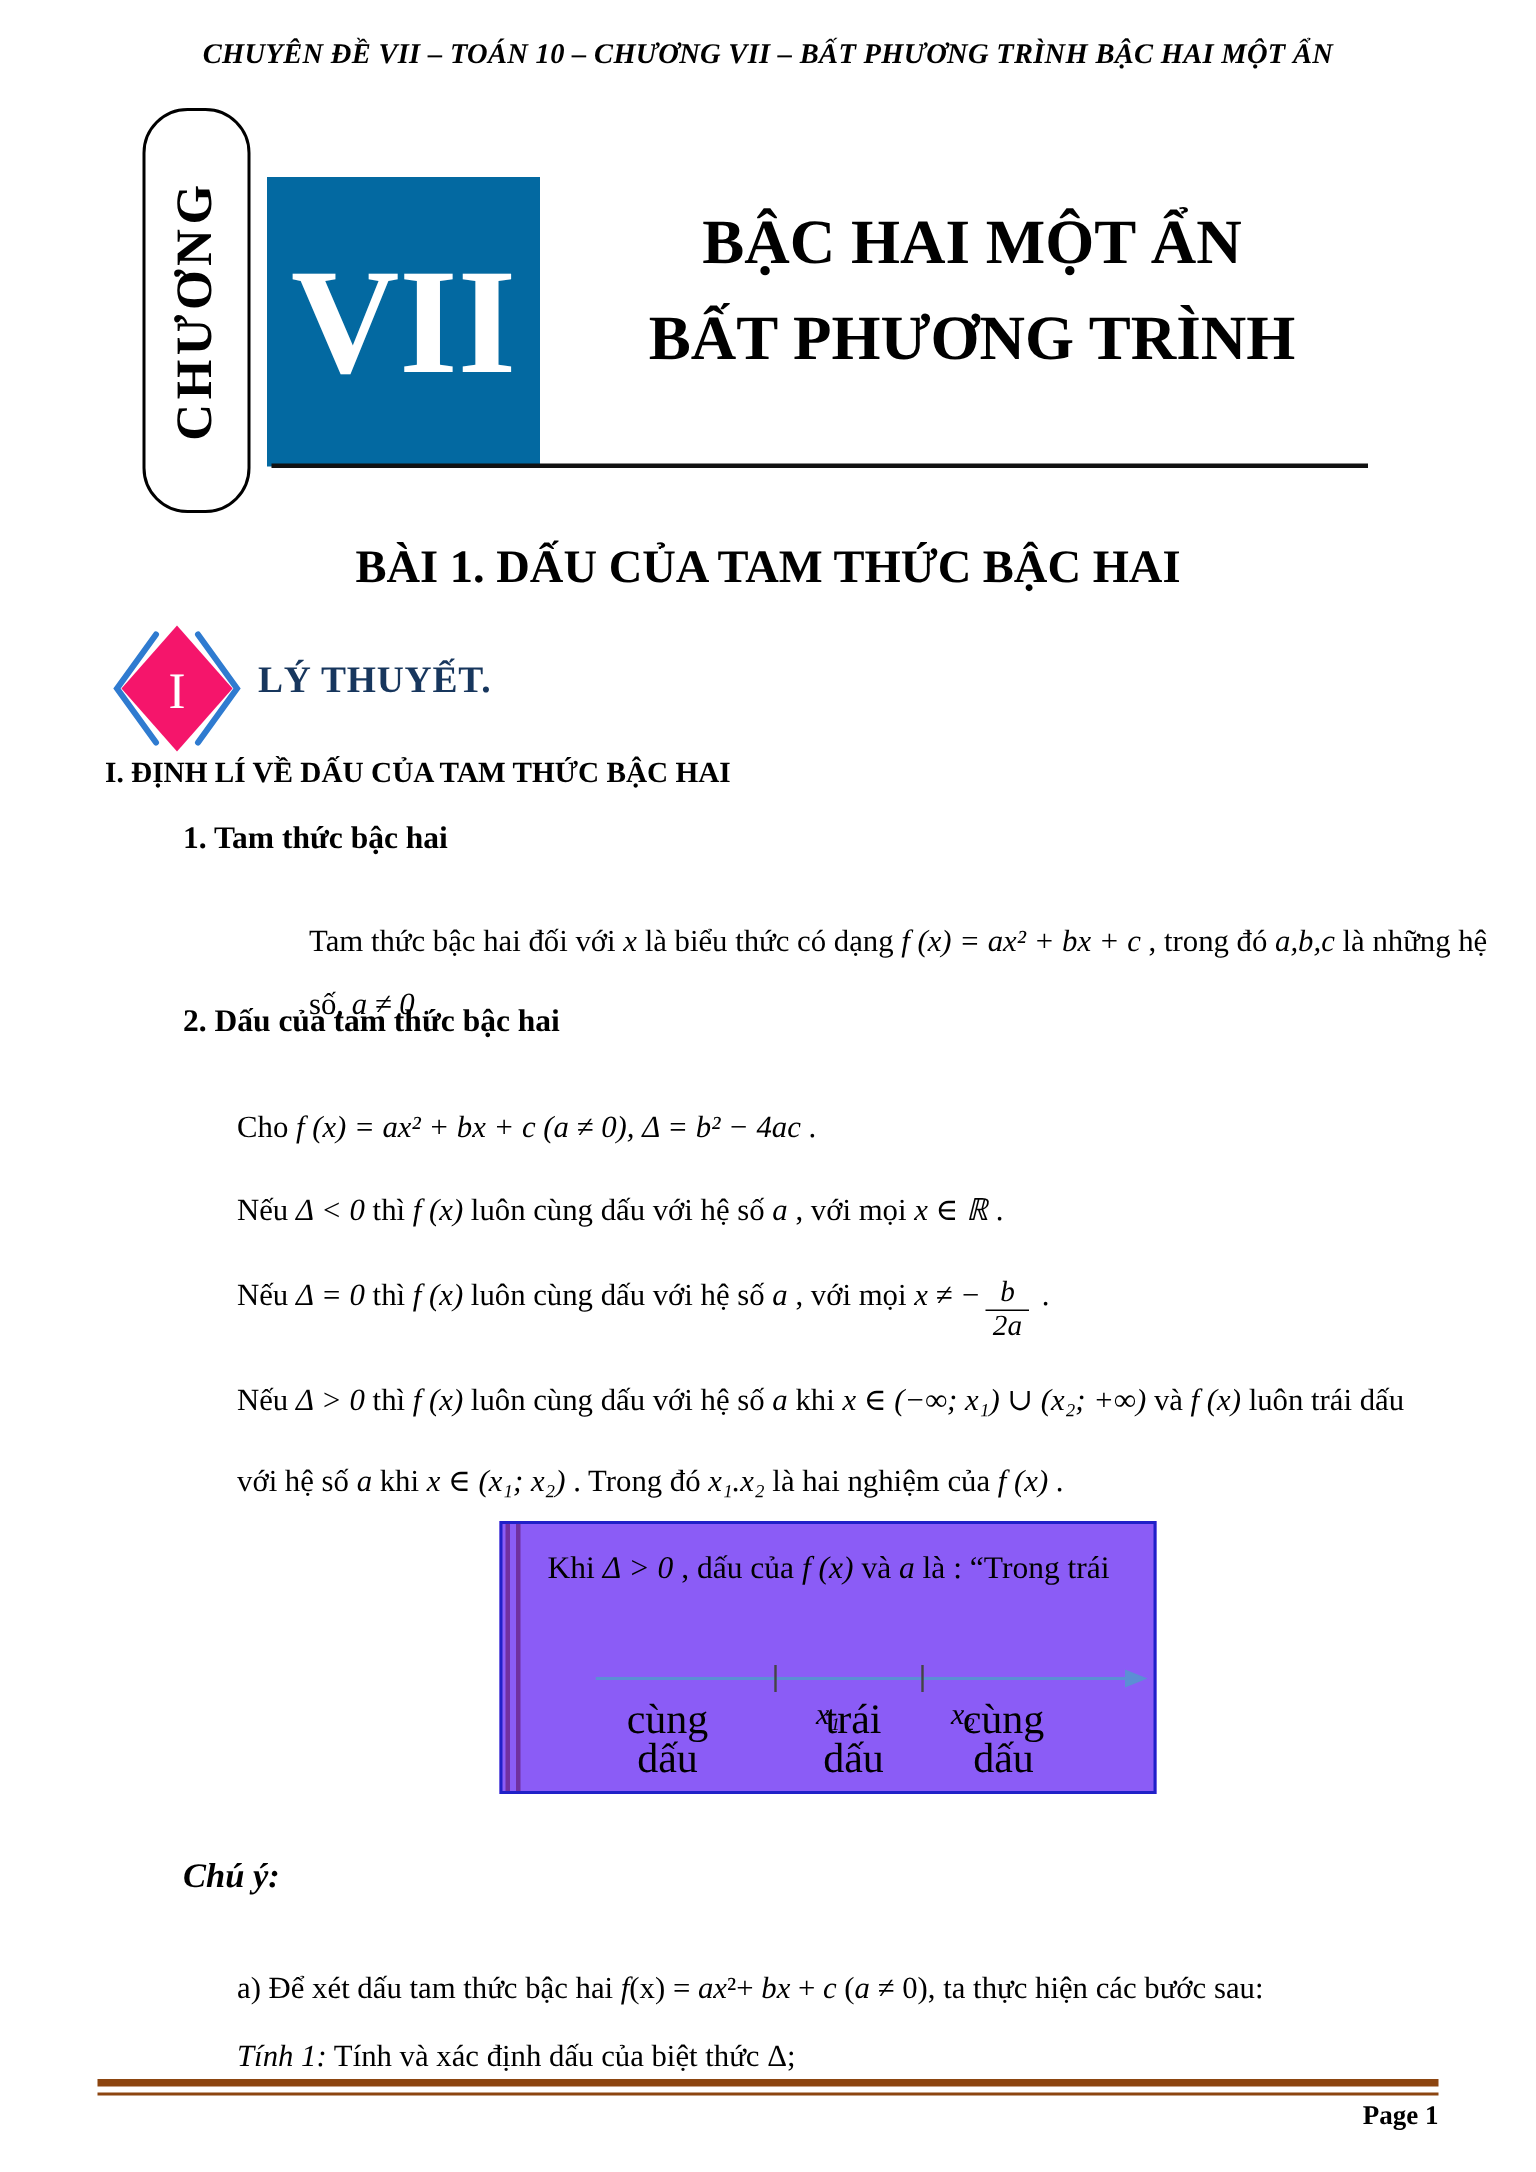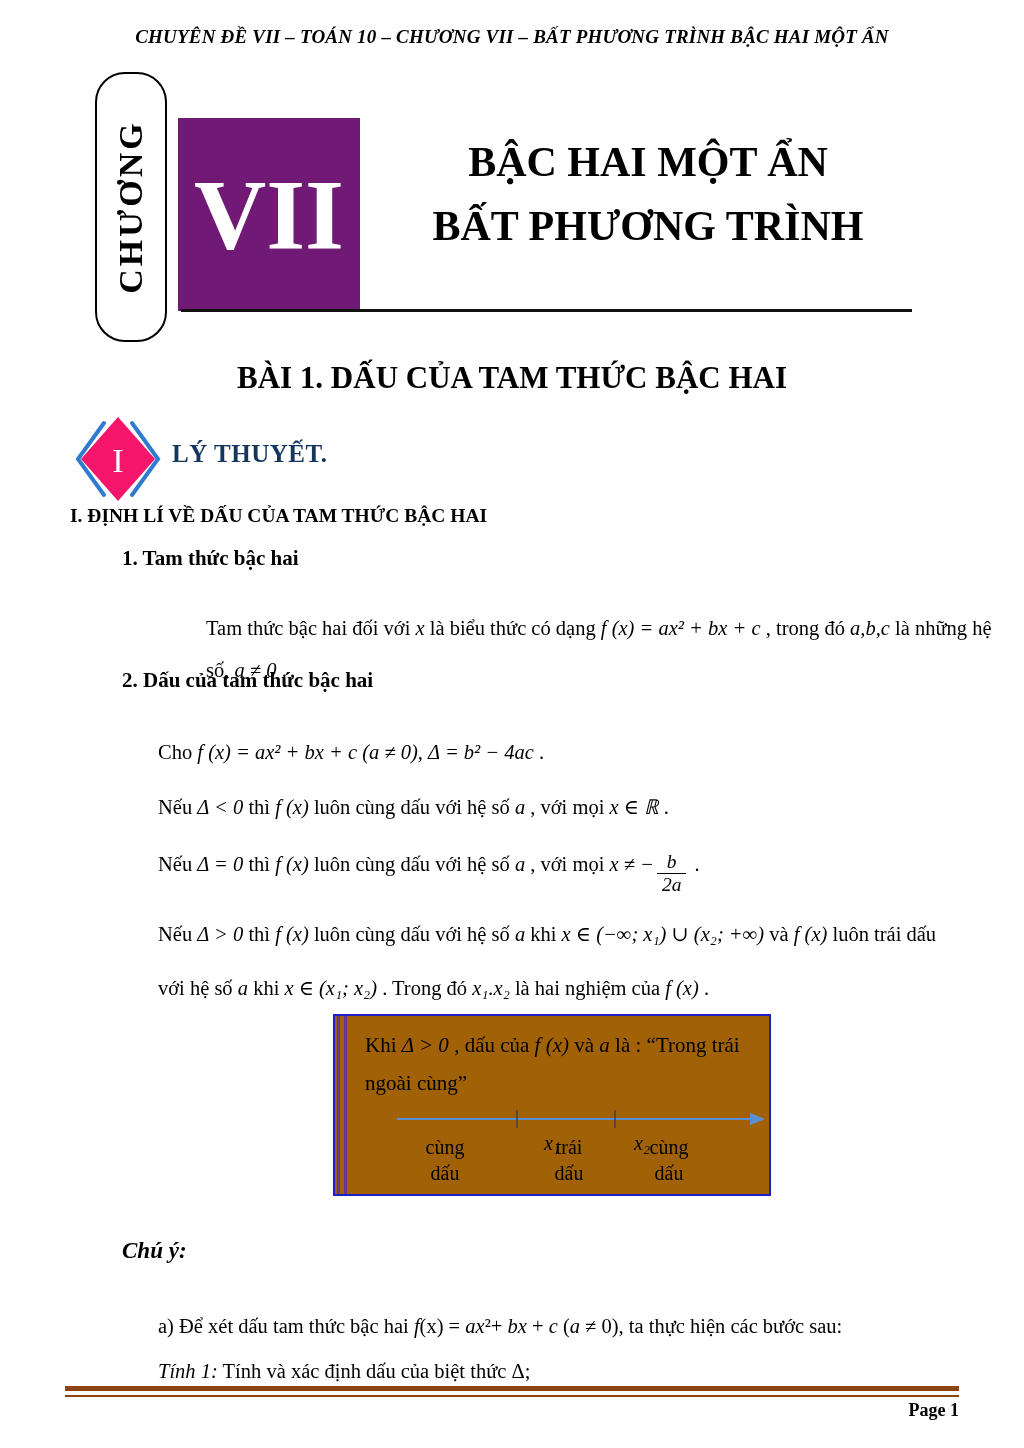--- a/index.html
+++ b/index.html
@@ -10,21 +10,21 @@
   }
   .abs{position:absolute;}
   
   .doc-header{left:0;right:0;top:26px;text-align:center;
     font-size:19px;font-weight:bold;font-style:italic;letter-spacing:.2px;}
   
   .chapter-pill{left:95px;top:72px;width:68px;height:266px;border:2.5px solid #000;
     border-radius:30px;display:flex;align-items:center;justify-content:center;background:#fff;}
   .chapter-pill span{transform:rotate(-90deg);white-space:nowrap;
     font-size:34px;font-weight:bold;letter-spacing:3px;}
-  .chapter-numbox{left:178px;top:118px;width:182px;height:193px;background:#701a75;
+  .chapter-numbox{left:178px;top:118px;width:182px;height:193px;background:#0369a1;
     display:flex;align-items:center;justify-content:center;}
   .chapter-numbox span{color:#fff;font-size:100px;font-weight:bold;line-height:1;}
   .chapter-underline{left:181px;top:309px;width:731px;height:3px;background:#111;}
   .chapter-title{left:380px;top:130px;width:536px;text-align:center;
     font-size:42px;font-weight:bold;line-height:64px;}
   
   .lesson-title{left:0;right:0;top:360px;text-align:center;font-size:31px;font-weight:bold;}
   
   .badge-icon{left:70px;top:414px;}
   .badge-label{left:172px;top:440px;font-size:25px;font-weight:bold;color:#17365D;letter-spacing:.5px;}
@@ -38,29 +38,29 @@
   .p-neg{left:158px;top:765px;width:812px;}
   .p-zero{left:158px;top:822px;width:812px;}
   .p-pos{left:158px;top:886px;width:808px;line-height:54px;}
   .run{font-style:normal;}
   .r-i{font-style:italic;}
   .frac{display:inline-block;vertical-align:-1.05em;text-align:center;
     font-style:italic;line-height:1.15;margin:0 3px;font-size:0.95em;}
   .frac .fn{display:block;border-bottom:1.6px solid #000;padding:0 5px;}
   .frac .fd{display:block;padding:0 5px;}
   
-  .callout{left:333px;top:1014px;width:438px;height:182px;background:#a16207;
+  .callout{left:333px;top:1014px;width:438px;height:182px;background:#8b5cf6;
     border:2.5px solid #2020C8;box-sizing:border-box;}
   .callout::before{content:"";position:absolute;left:2px;top:0;bottom:0;width:3px;background:#7030A0;}
   .callout::after{content:"";position:absolute;left:9px;top:0;bottom:0;width:3px;background:#7030A0;}
   .callout-text{position:absolute;left:30px;top:10px;width:396px;
     font-size:21px;line-height:38px;}
   .nline{position:absolute;left:62px;top:90px;width:368px;height:86px;}
   .nline-svg{position:absolute;left:0;top:2px;}
-  .nl-label{position:absolute;text-align:center;font-size:20px;line-height:26px;white-space:pre-line;}
+  .nl-label{position:absolute;text-align:center;font-size:28px;line-height:26px;white-space:pre-line;}
   .nl-x{position:absolute;font-style:italic;font-size:20px;margin-left:30px;}
   .nl-x sub,.nl-x{font-family:"Liberation Serif","DejaVu Serif",serif;}
   .lab-same-left{left:6px;top:28px;width:84px;}
   .lab-x1{left:112px;top:26px;width:26px;text-align:center;}
   .lab-opposite{left:132px;top:28px;width:80px;}
   .lab-x2{left:202px;top:26px;width:26px;text-align:center;}
   .lab-same-right{left:230px;top:28px;width:84px;}
   
   .note-title{left:122px;top:1238px;font-size:23px;font-weight:bold;font-style:italic;}
   .p-note-a{left:158px;top:1284px;width:812px;font-size:20.5px;}
@@ -108,21 +108,20 @@
 
   <div class="abs sub2-title">2. Dấu của tam thức bậc hai</div>
   <p class="abs para p-cho"><span class="run">Cho </span><span class="run r-i">f (x) = ax² + bx + c (a ≠ 0), Δ = b² − 4ac</span><span class="run"> .</span></p>
   <p class="abs para p-neg"><span class="run">Nếu </span><span class="run r-i">Δ &lt; 0</span><span class="run"> thì </span><span class="run r-i">f (x)</span><span class="run"> luôn cùng dấu với hệ số </span><span class="run r-i">a</span><span class="run"> , với mọi </span><span class="run r-i">x ∈ ℝ</span><span class="run"> .</span></p>
   <p class="abs para p-zero"><span class="run">Nếu </span><span class="run r-i">Δ = 0</span><span class="run"> thì </span><span class="run r-i">f (x)</span><span class="run"> luôn cùng dấu với hệ số </span><span class="run r-i">a</span><span class="run"> , với mọi </span><span class="run r-i">x ≠ −</span><span class="frac"><span class="fn">b</span><span class="fd">2a</span></span><span class="run"> .</span></p>
   <p class="abs para p-pos"><span class="run">Nếu </span><span class="run r-i">Δ &gt; 0</span><span class="run"> thì </span><span class="run r-i">f (x)</span><span class="run"> luôn cùng dấu với hệ số </span><span class="run r-i">a</span><span class="run"> khi </span><span class="run r-i">x ∈ (−∞; x₁) ∪ (x₂; +∞)</span><span class="run"> và </span><span class="run r-i">f (x)</span><span class="run"> luôn trái dấu với hệ số </span><span class="run r-i">a</span><span class="run"> khi </span><span class="run r-i">x ∈ (x₁; x₂)</span><span class="run"> . Trong đó </span><span class="run r-i">x₁.x₂</span><span class="run"> là hai nghiệm của </span><span class="run r-i">f (x)</span><span class="run"> .</span></p>
 
   <div class="abs callout">
     <div class="callout-text">
       <div><span class="run">Khi </span><span class="run r-i">Δ &gt; 0</span><span class="run"> , dấu của </span><span class="run r-i">f (x)</span><span class="run"> và </span><span class="run r-i">a</span><span class="run"> là : “Trong trái</span></div>
-      <div>ngoài cùng”</div>
     </div>
     <div class="nline">
       <svg class="nline-svg" width="368" height="22" viewBox="0 0 368 22">
         <line x1="0" y1="11" x2="354" y2="11" stroke="#5B8FD4" stroke-width="2"></line>
         <line x1="120" y1="2" x2="120" y2="20" stroke="#444" stroke-width="1.6"></line>
         <line x1="218" y1="2" x2="218" y2="20" stroke="#444" stroke-width="1.6"></line>
         <polygon points="353,5 368,11 353,17" fill="#5B8FD4"></polygon>
       </svg>
       <div class="nl-label lab-same-left">cùng
 dấu</div>

